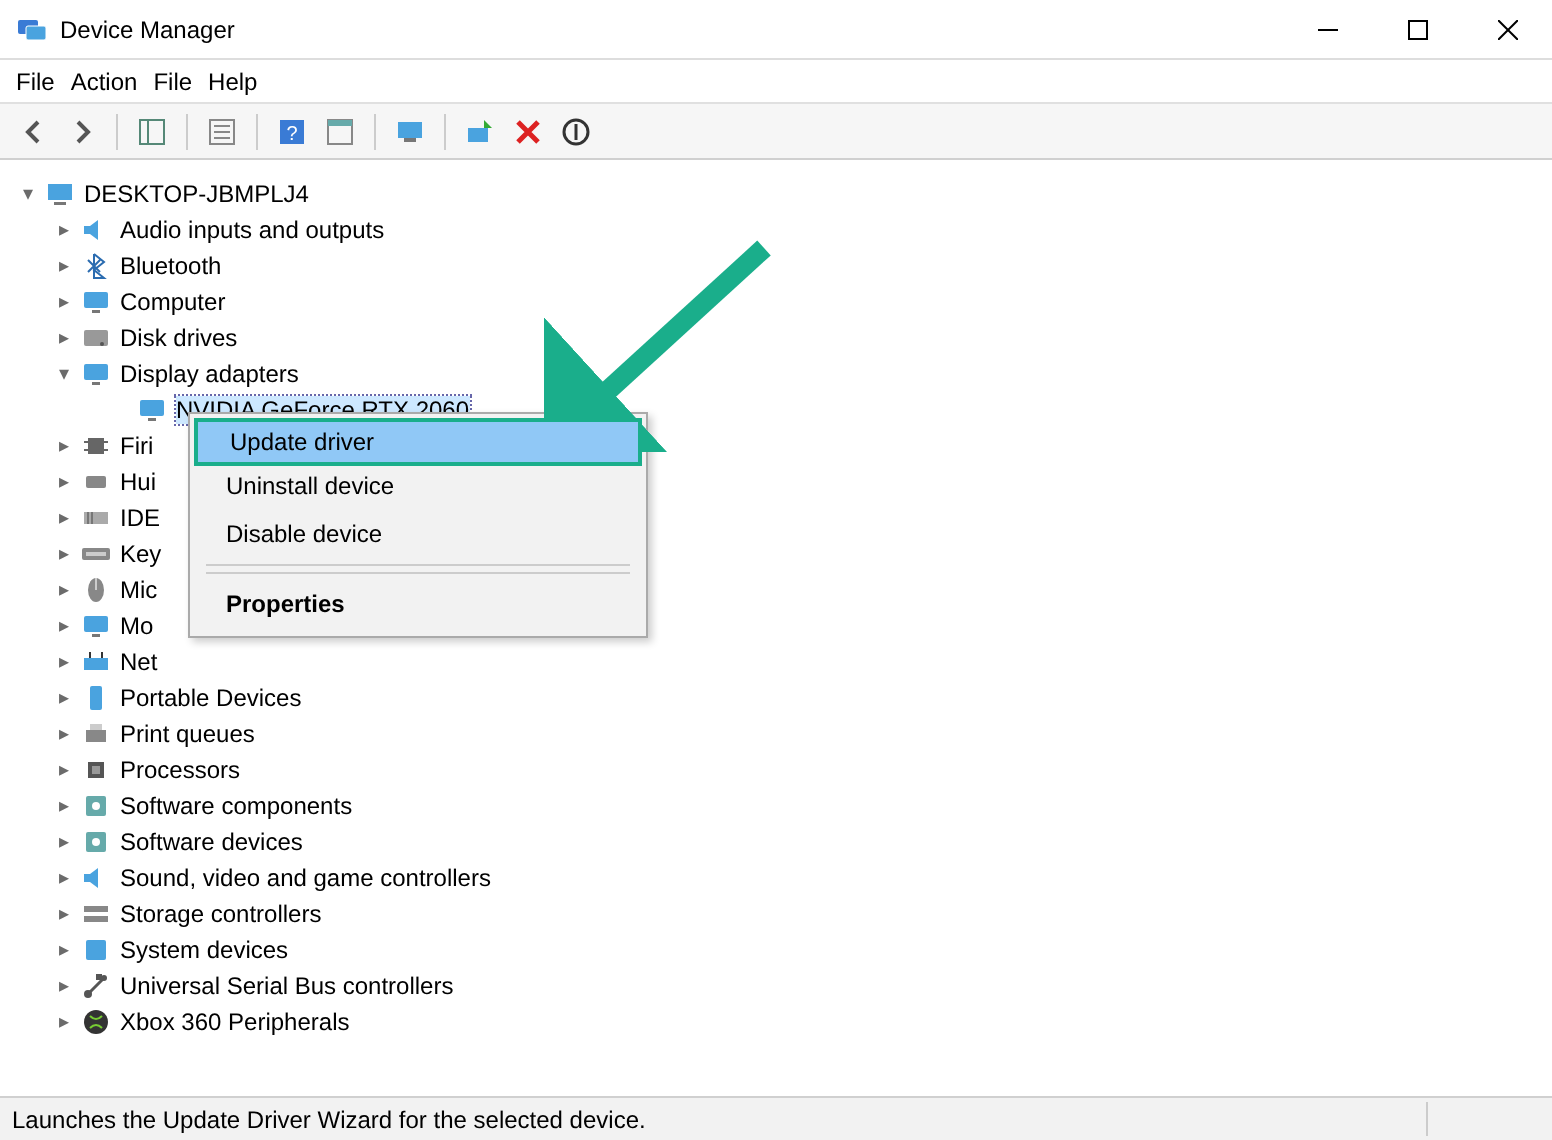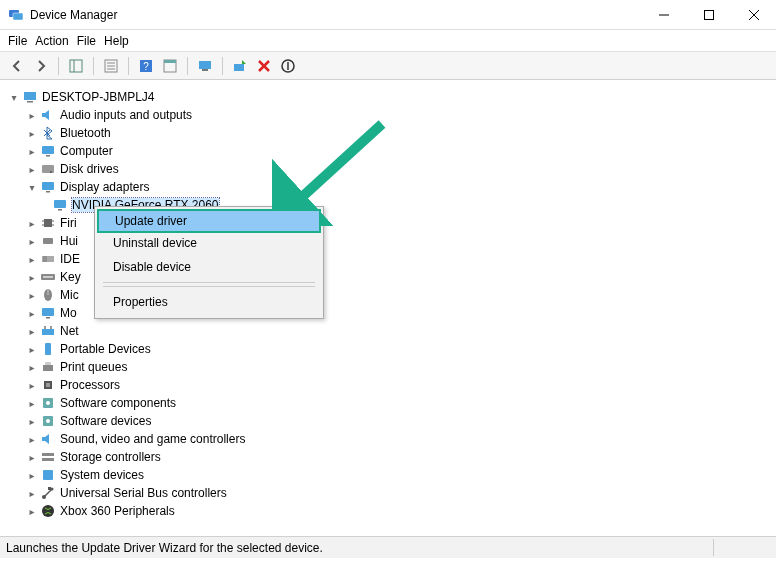--- a/index.html
+++ b/index.html
@@ -14,29 +14,29 @@
   .menubar span { font-size: 12px; padding: 2px 4px; }
   .toolbar { height: 28px; display: flex; align-items: center; padding: 0 6px; gap: 2px; border-bottom: 1px solid #d0d0d0; background: #f6f6f6; }
   .tool { width: 22px; height: 22px; display: flex; align-items: center; justify-content: center; border: 1px solid transparent; }
   .tool-sep { width: 1px; height: 18px; background: #ccc; margin: 0 4px; }
   .tree { position: absolute; top: 82px; left: 0; right: 0; bottom: 24px; overflow: auto; padding-top: 6px; }
   .node { display: flex; align-items: center; height: 18px; padding-left: 8px; white-space: nowrap; }
   .expander { width: 12px; height: 12px; margin-right: 2px; display: flex; align-items: center; justify-content: center; font-size: 10px; color: #6b6b6b; }
   .node .dev-icon { width: 16px; height: 16px; margin-right: 4px; flex-shrink: 0; }
   .lvl0 { padding-left: 8px; }
   .lvl1 { padding-left: 26px; }
-  .lvl2 { padding-left: 52px; }
+  .lvl2 { padding-left: 68px; }
   .selected .label { background: #cde8ff; outline: 1px dotted #66a; }
-  .statusbar { position: absolute; bottom: 12px; left: 0; right: 0; height: 22px; border-top: 1px solid #d0d0d0; background: #f2f2f2; display: flex; align-items: center; padding: 0 6px; font-size: 12px; }
+  .statusbar { position: absolute; bottom: 0; left: 0; right: 0; height: 22px; border-top: 1px solid #d0d0d0; background: #f2f2f2; display: flex; align-items: center; padding: 0 6px; font-size: 12px; }
   .status-divider { position: absolute; right: 62px; top: 2px; bottom: 2px; width: 1px; background: #ccc; }
   .context-menu { position: absolute; left: 94px; top: 206px; width: 230px; background: #f2f2f2; border: 1px solid #aaa; box-shadow: 2px 2px 4px rgba(0,0,0,.2); padding: 4px 2px; }
   .cm-item { height: 24px; display: flex; align-items: center; padding: 0 16px; font-size: 12px; }
   .cm-item.highlight { background: #90c8f6; border: 2px solid #1aae8b; margin: -2px 0; position: relative; z-index: 2; }
   .cm-sep { height: 1px; background: #ccc; margin: 3px 6px; }
-  .cm-item.bold { font-weight: 400; }
+  .cm-item.bold { font-weight: 700; }
   .arrow-annotation { position: absolute; left: 272px; top: 116px; pointer-events: none; }
 </style>
 </head>
 <body>
 
 <div class="titlebar">
   <span class="icon">
     <svg viewBox="0 0 16 16">
         <rect x="1" y="3" width="10" height="7" fill="#3a7bd5" rx="1"></rect>
         <rect x="5" y="6" width="10" height="7" fill="#4aa3df" rx="1" stroke="#fff" stroke-width=".5"></rect>

